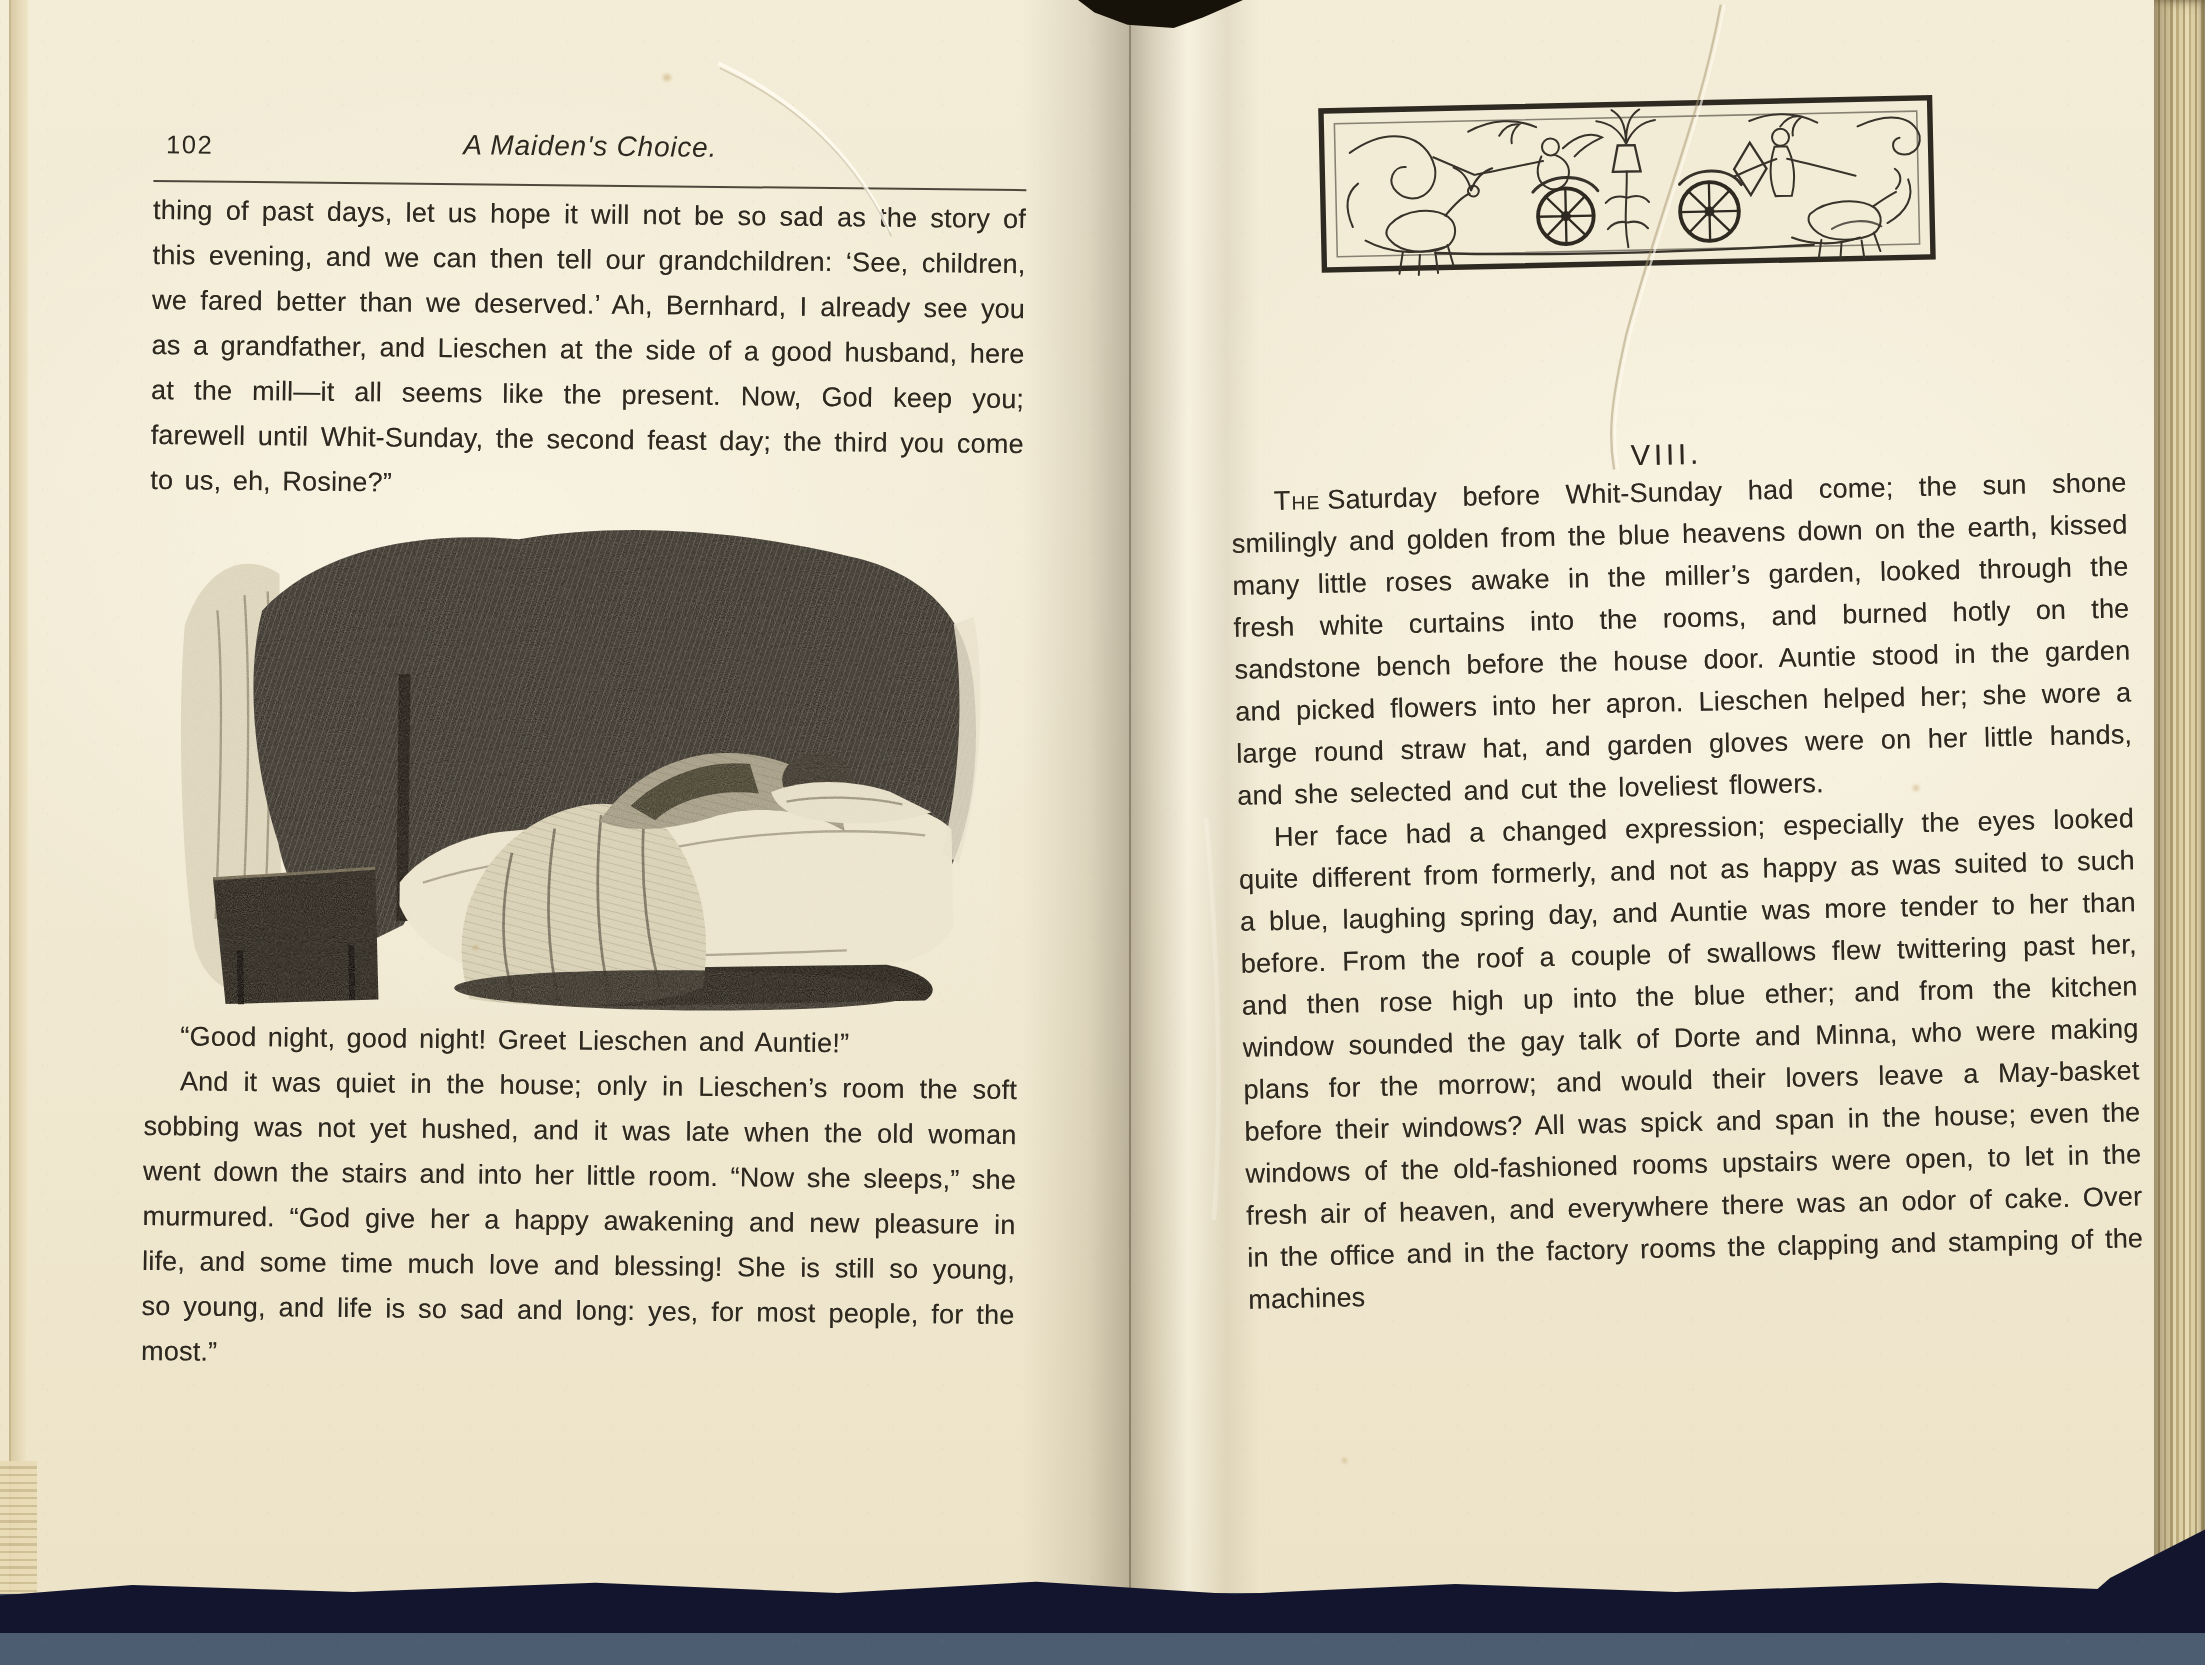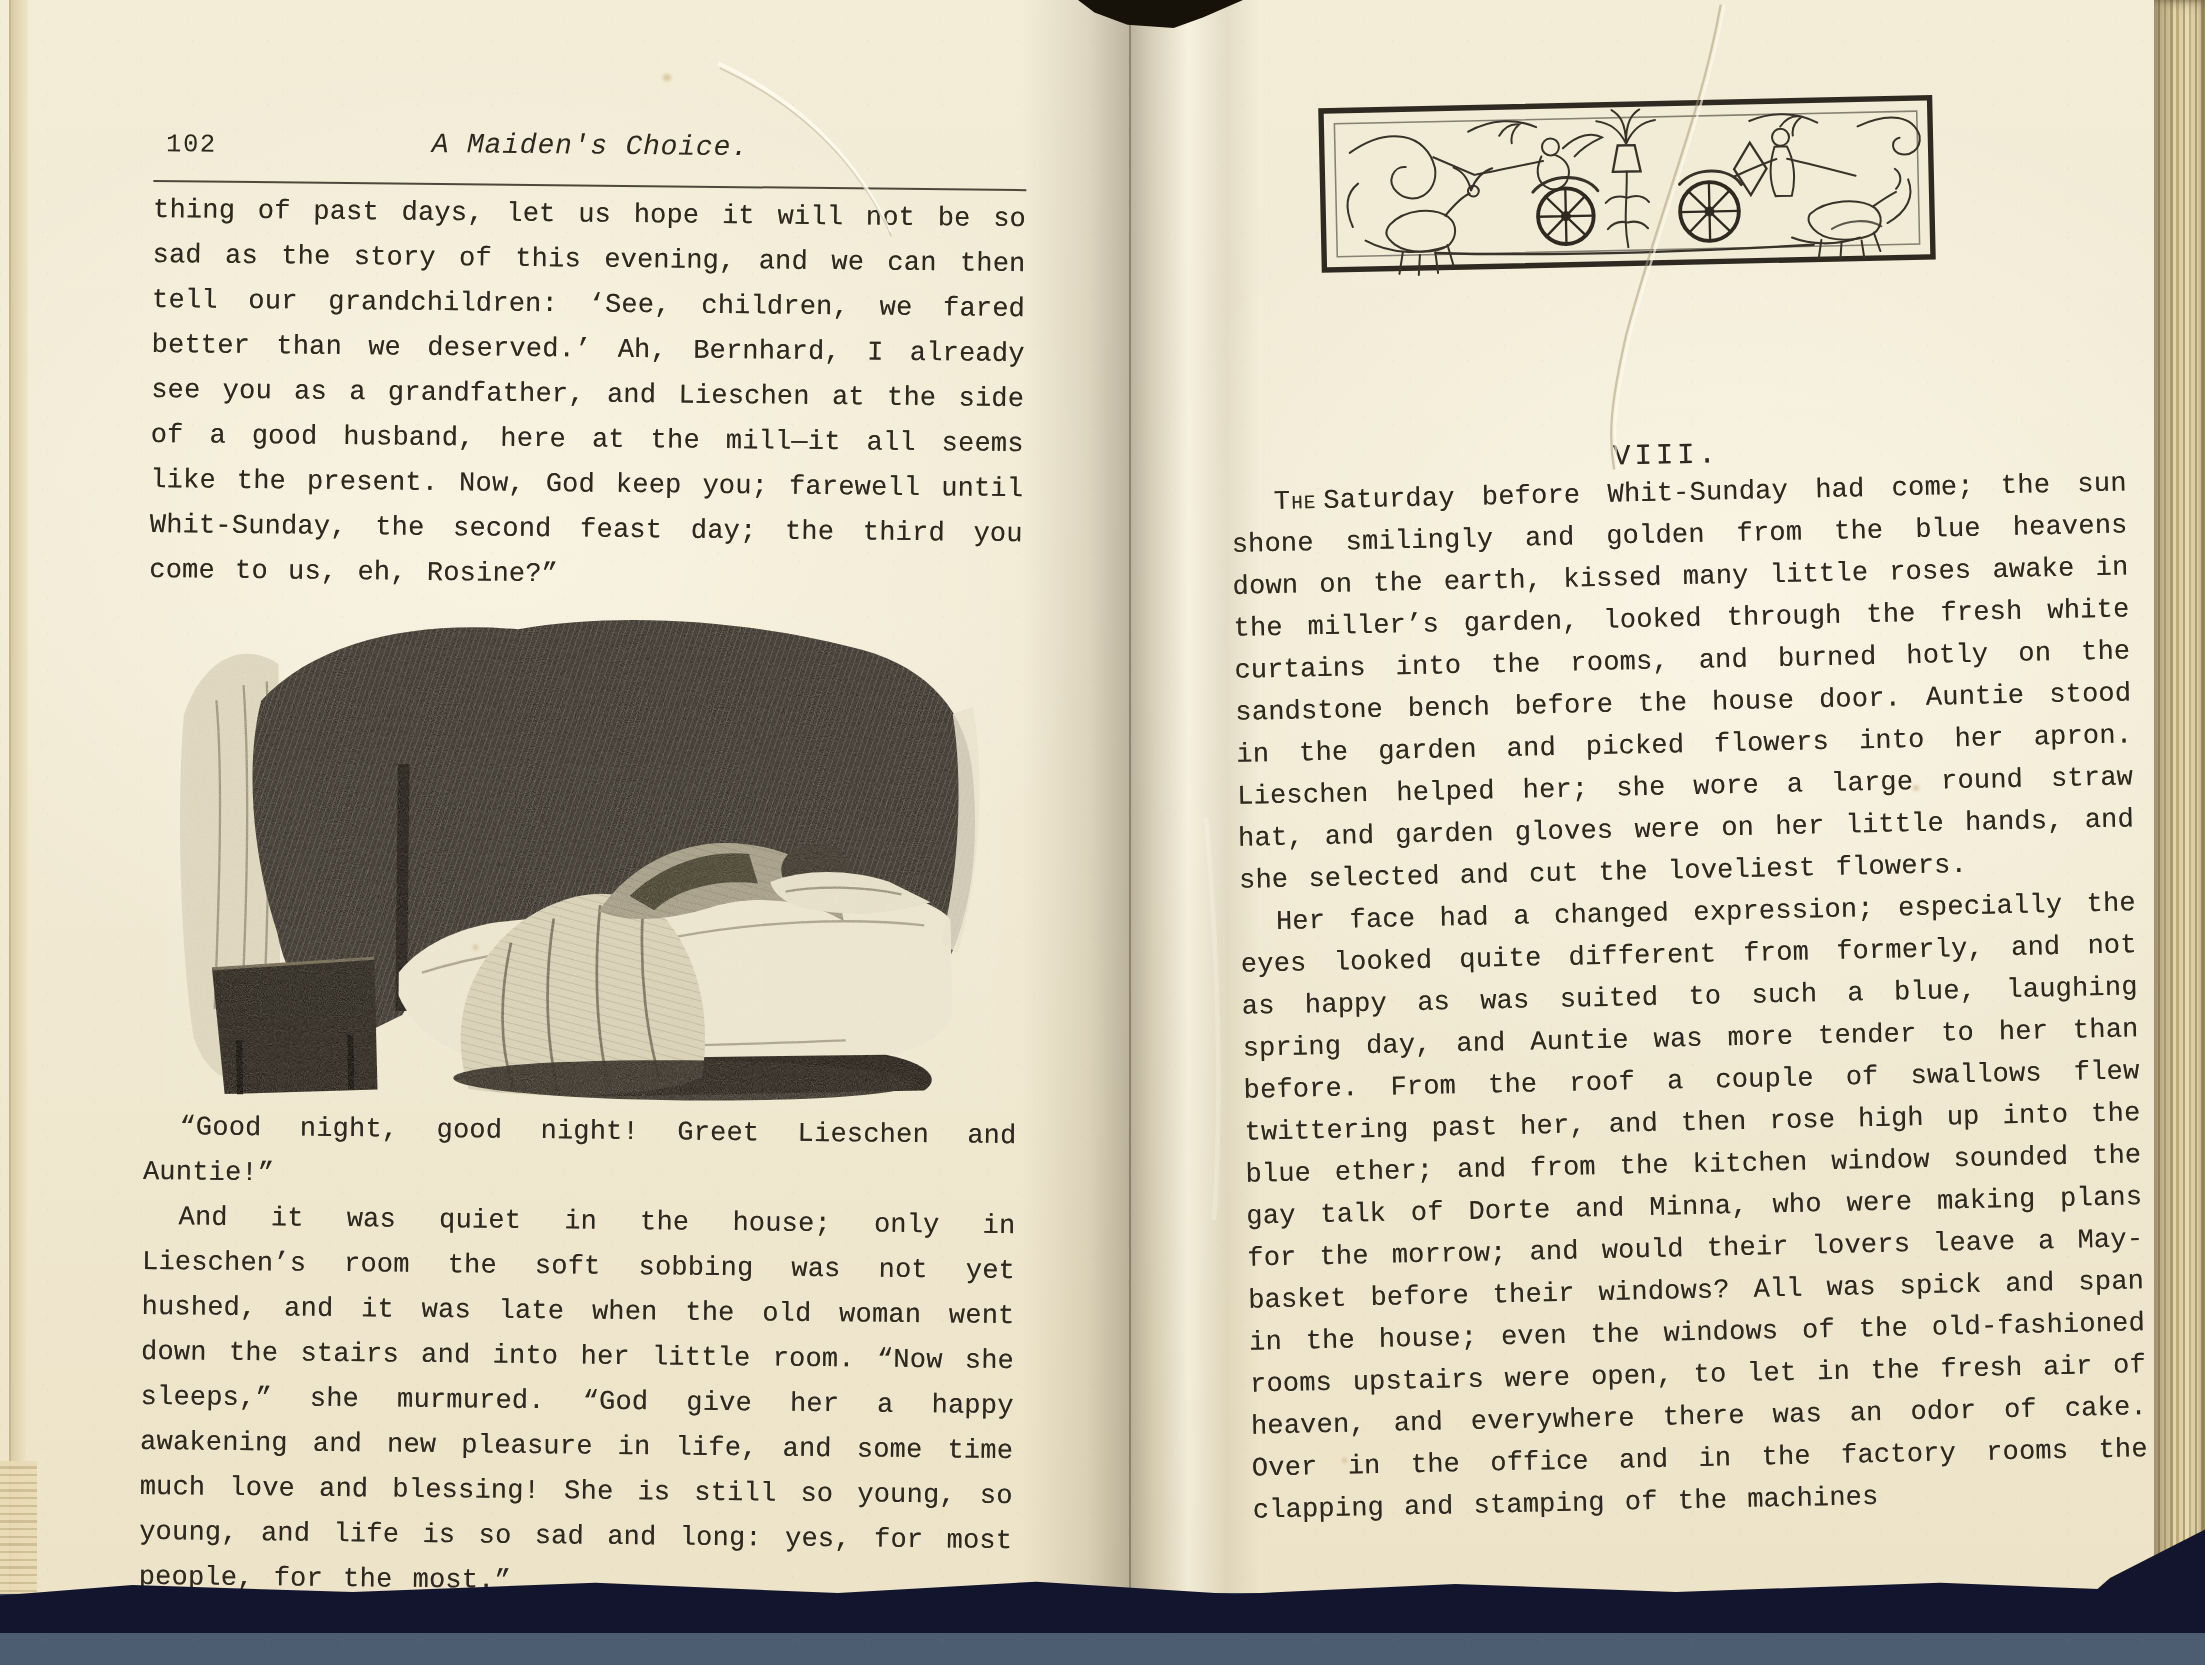--- a/index.html
+++ b/index.html
@@ -1,18 +1,18 @@
 <!DOCTYPE html>
 <html style="font-size:12.4px"><head>
 <meta charset="utf-8">
 <style>
   html,body{margin:0;padding:0;background:#4b5b6e;}
   .scene{position:relative;width:2205px;height:1665px;overflow:hidden;
          background:linear-gradient(180deg,#46566a 0%,#4d5d71 100%);
-         font-family:Liberation Mono, monospace;color:#2d2820;}
+         font-family:Liberation Sans, sans-serif;color:#2d2820;}
 
   
   .paper{position:absolute;left:0;top:0;width:2205px;height:1593px;
          background:
            radial-gradient(ellipse 927px 695px at 494px 541px, rgba(255,252,240,.5), rgba(255,252,240,0) 70%),
            radial-gradient(ellipse 927px 772px at 1738px 618px, rgba(255,253,242,.55), rgba(255,253,242,0) 70%),
            linear-gradient(180deg,#f3ecd7 0%,#f1e9d2 55%,#ece3c8 100%);
          box-shadow:0 6.2px 18.5px rgba(10,12,24,.5);}
   .speckle{position:absolute;inset:0;pointer-events:none;opacity:.5;
          background-image:

